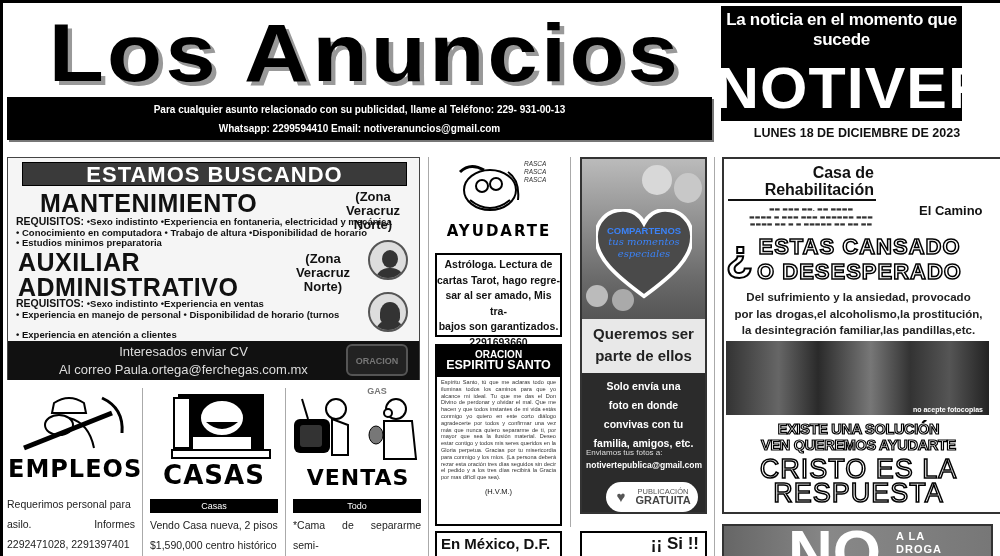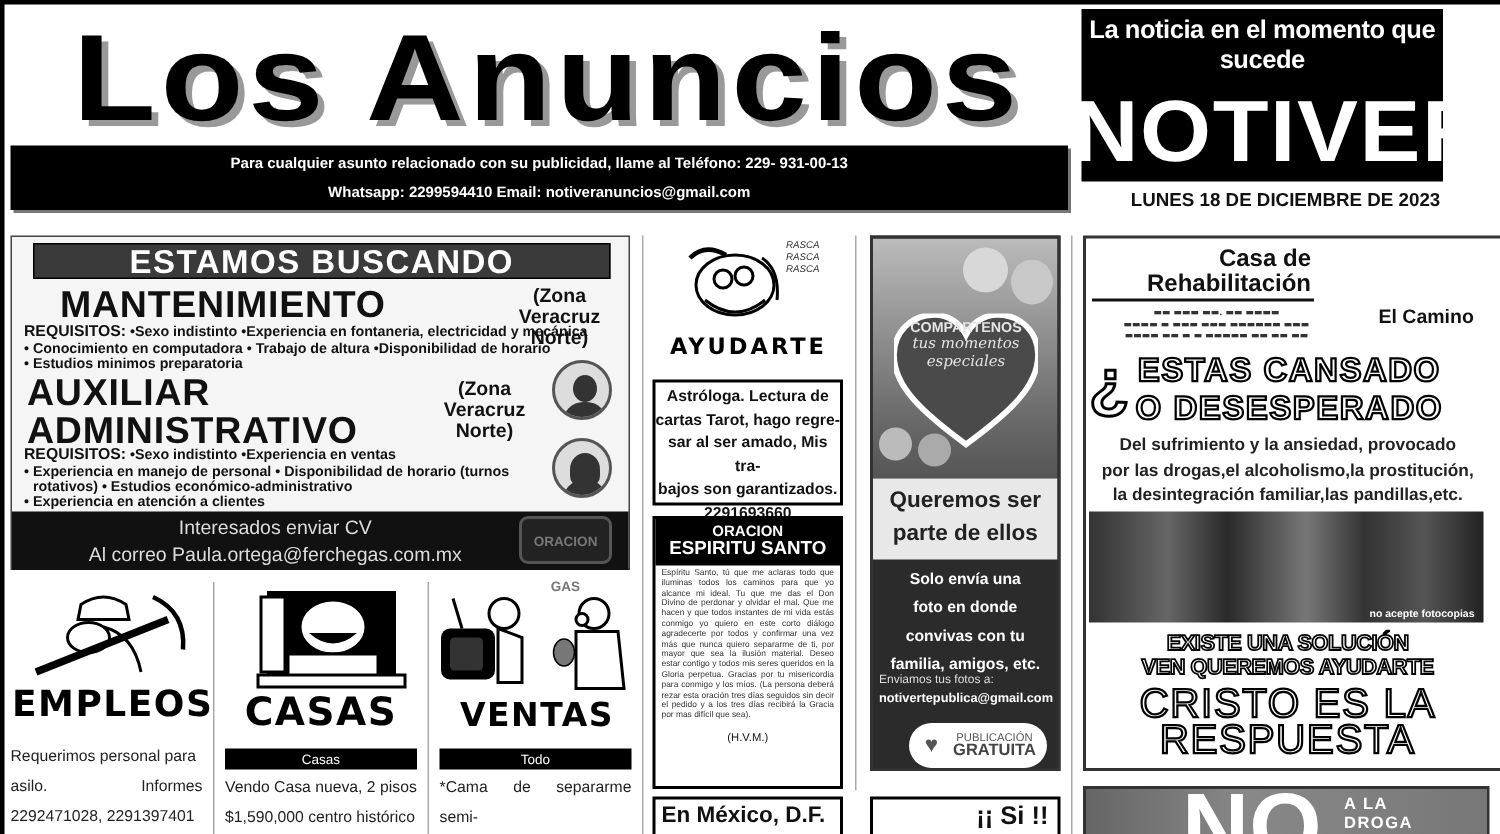--- a/index.html
+++ b/index.html
@@ -39,21 +39,21 @@
 .oracion-head{background:#000;color:#fff;text-align:center;font-weight:bold;line-height:11px;padding:3px 0 6px}
 .oracion-head .a{font-size:10px}
 .oracion-head .b{font-size:12.5px;font-weight:900}
 .oracion-text{font-size:5.6px;line-height:6.8px;text-align:justify;padding:2px 4px;color:#333}
 .hvm{text-align:center;font-size:7.5px;margin-top:4px}
 .mexico{left:435px;top:531px;width:127px;height:30px;border:2px solid #000;font-weight:900;font-size:15px;line-height:22px;padding-left:4px;white-space:nowrap;overflow:hidden}
 
 .photoad{left:580px;top:157px;width:127px;height:357px;border:2px solid #333;background:#2b2b2b;overflow:hidden}
 .photo{position:absolute;left:0;top:0;width:123px;height:160px;background:linear-gradient(180deg,#bbb 0%,#8a8a8a 45%,#6a6a6a 75%,#555 100%)}
 .heart{position:absolute;left:14px;top:50px;width:96px;height:90px}
-.heart-text{position:absolute;left:14px;top:54px;width:96px;text-align:center;color:#e5e5e5}
+.heart-text{position:absolute;left:14px;top:66px;width:96px;text-align:center;color:#3b82f6}
 .heart-text .t1{font-size:9.5px;font-weight:bold}
 .heart-text .t2{font-family:"DejaVu Serif",serif;font-style:italic;font-size:10px;line-height:12px}
 .queremos{position:absolute;left:0;top:160px;width:123px;height:54px;background:#e8e8e8;text-align:center;font-weight:bold;font-size:15px;line-height:22px;color:#222;padding-top:4px}
 .photoad-body{position:absolute;left:0;top:214px;width:123px;text-align:center;color:#fff;font-weight:bold;font-size:10.5px;line-height:19px;padding-top:4px}
 .envia{position:absolute;left:4px;top:288px;color:#ddd;font-size:8px;line-height:12px}
 .envia b{color:#fff;font-size:8.5px}
 .pub-badge{position:absolute;left:24px;top:323px;width:92px;height:30px;background:#fff;border-radius:15px;color:#555;text-align:center;font-size:7.5px;line-height:9px;padding:5px 0 0 22px}
 .pub-badge .g{font-size:11px;font-weight:bold;color:#444}
 .pub-heart{position:absolute;left:8px;top:8px;width:14px;height:13px;color:#555;font-size:15px;line-height:13px}
 .si{left:580px;top:531px;width:127px;height:30px;border:2px solid #000;font-weight:900;font-size:17px;line-height:22px;text-align:right;padding-right:6px}
@@ -105,21 +105,20 @@
   <div class="avatar" style="left:360px;top:82px">
       <div class="head"></div>
       <div class="body"></div>
     </div>
   <div class="avatar" style="left:360px;top:134px">
       <div class="head" style="border-radius:50% 50% 30% 30%;height:22px;width:20px;left:10px"></div>
       <div class="body"></div>
     </div>
   <div class="req" style="top:140px"><b>REQUISITOS:</b> <span>•Sexo indistinto •Experiencia en ventas</span></div>
   <div class="req" style="top:152px">• Experiencia en manejo de personal • Disponibilidad de horario (turnos</div>
-  <div class="req" style="top:162px;left:14px">rotativos) • Estudios económico-administrativo</div>
   <div class="req" style="top:172px">• Experiencia en atención a clientes</div>
 
   <div class="hire-foot">
     <div>Interesados enviar CV</div>
     <div>Al correo Paula.ortega@ferchegas.com.mx</div>
   </div>
   <div class="logo-fg">ORACION GAS</div>
 </div>
 
 <div class="vline" style="left:142px;top:388px;height:170px"></div>

